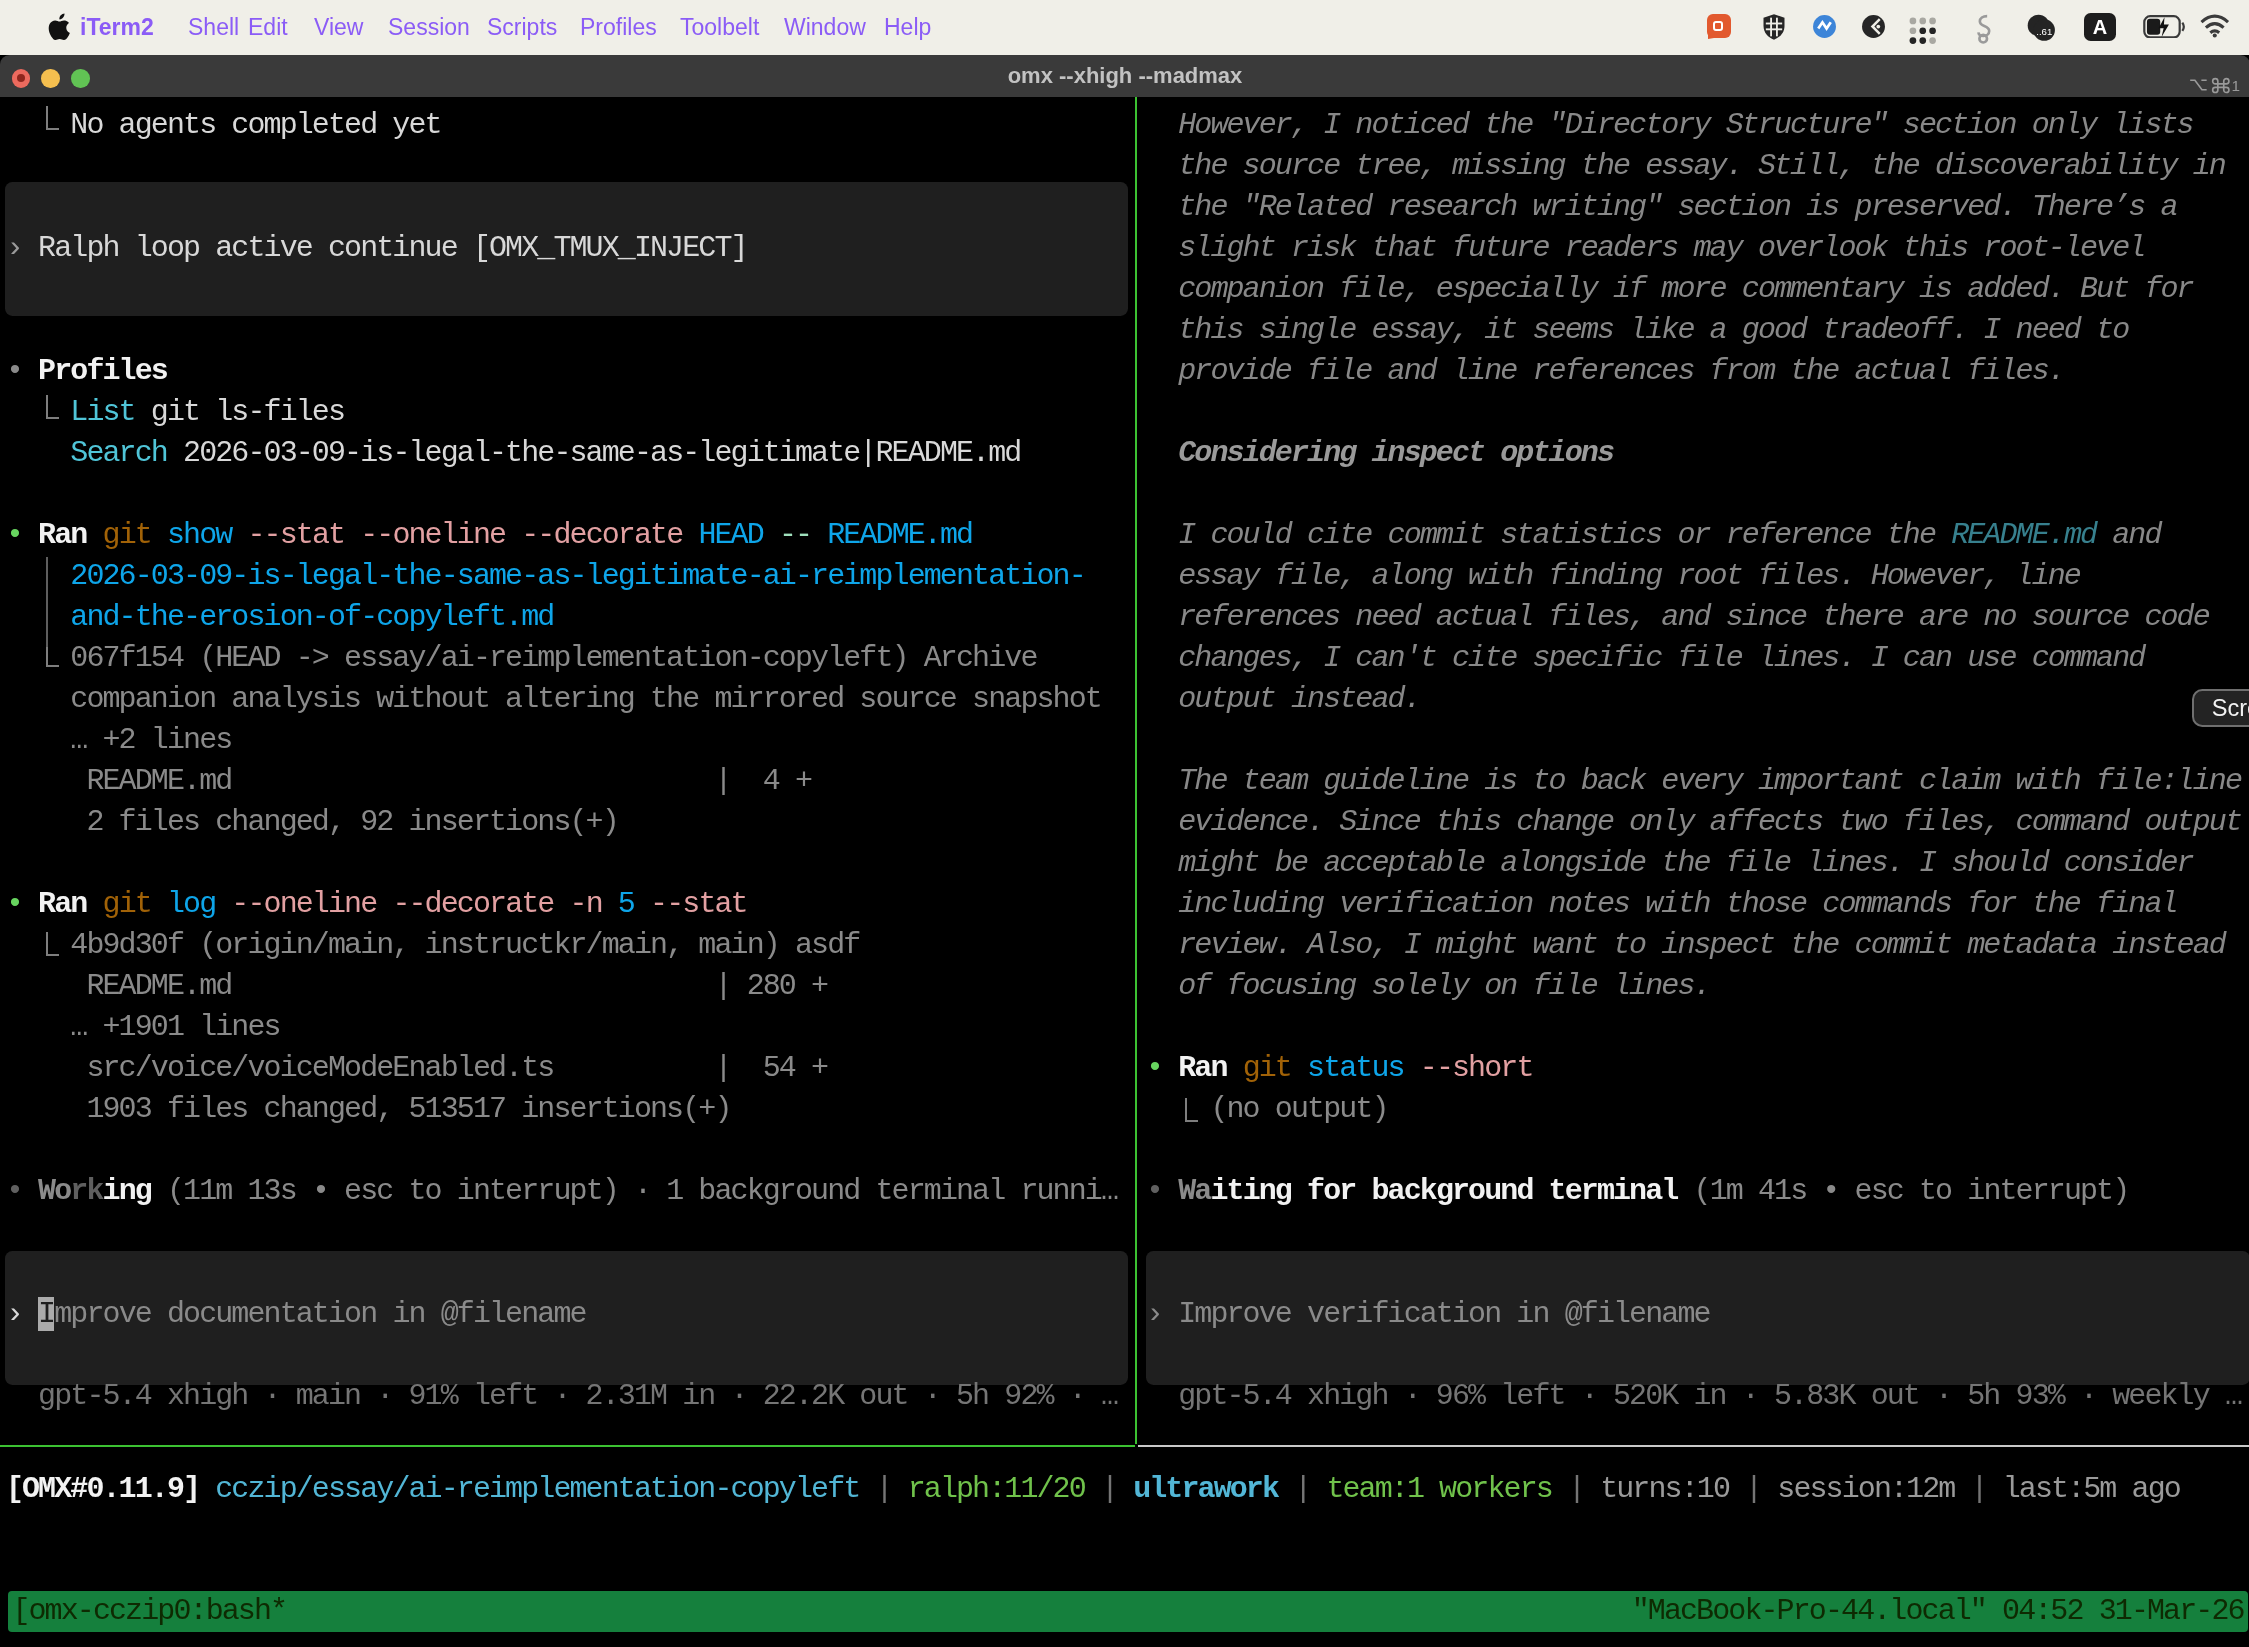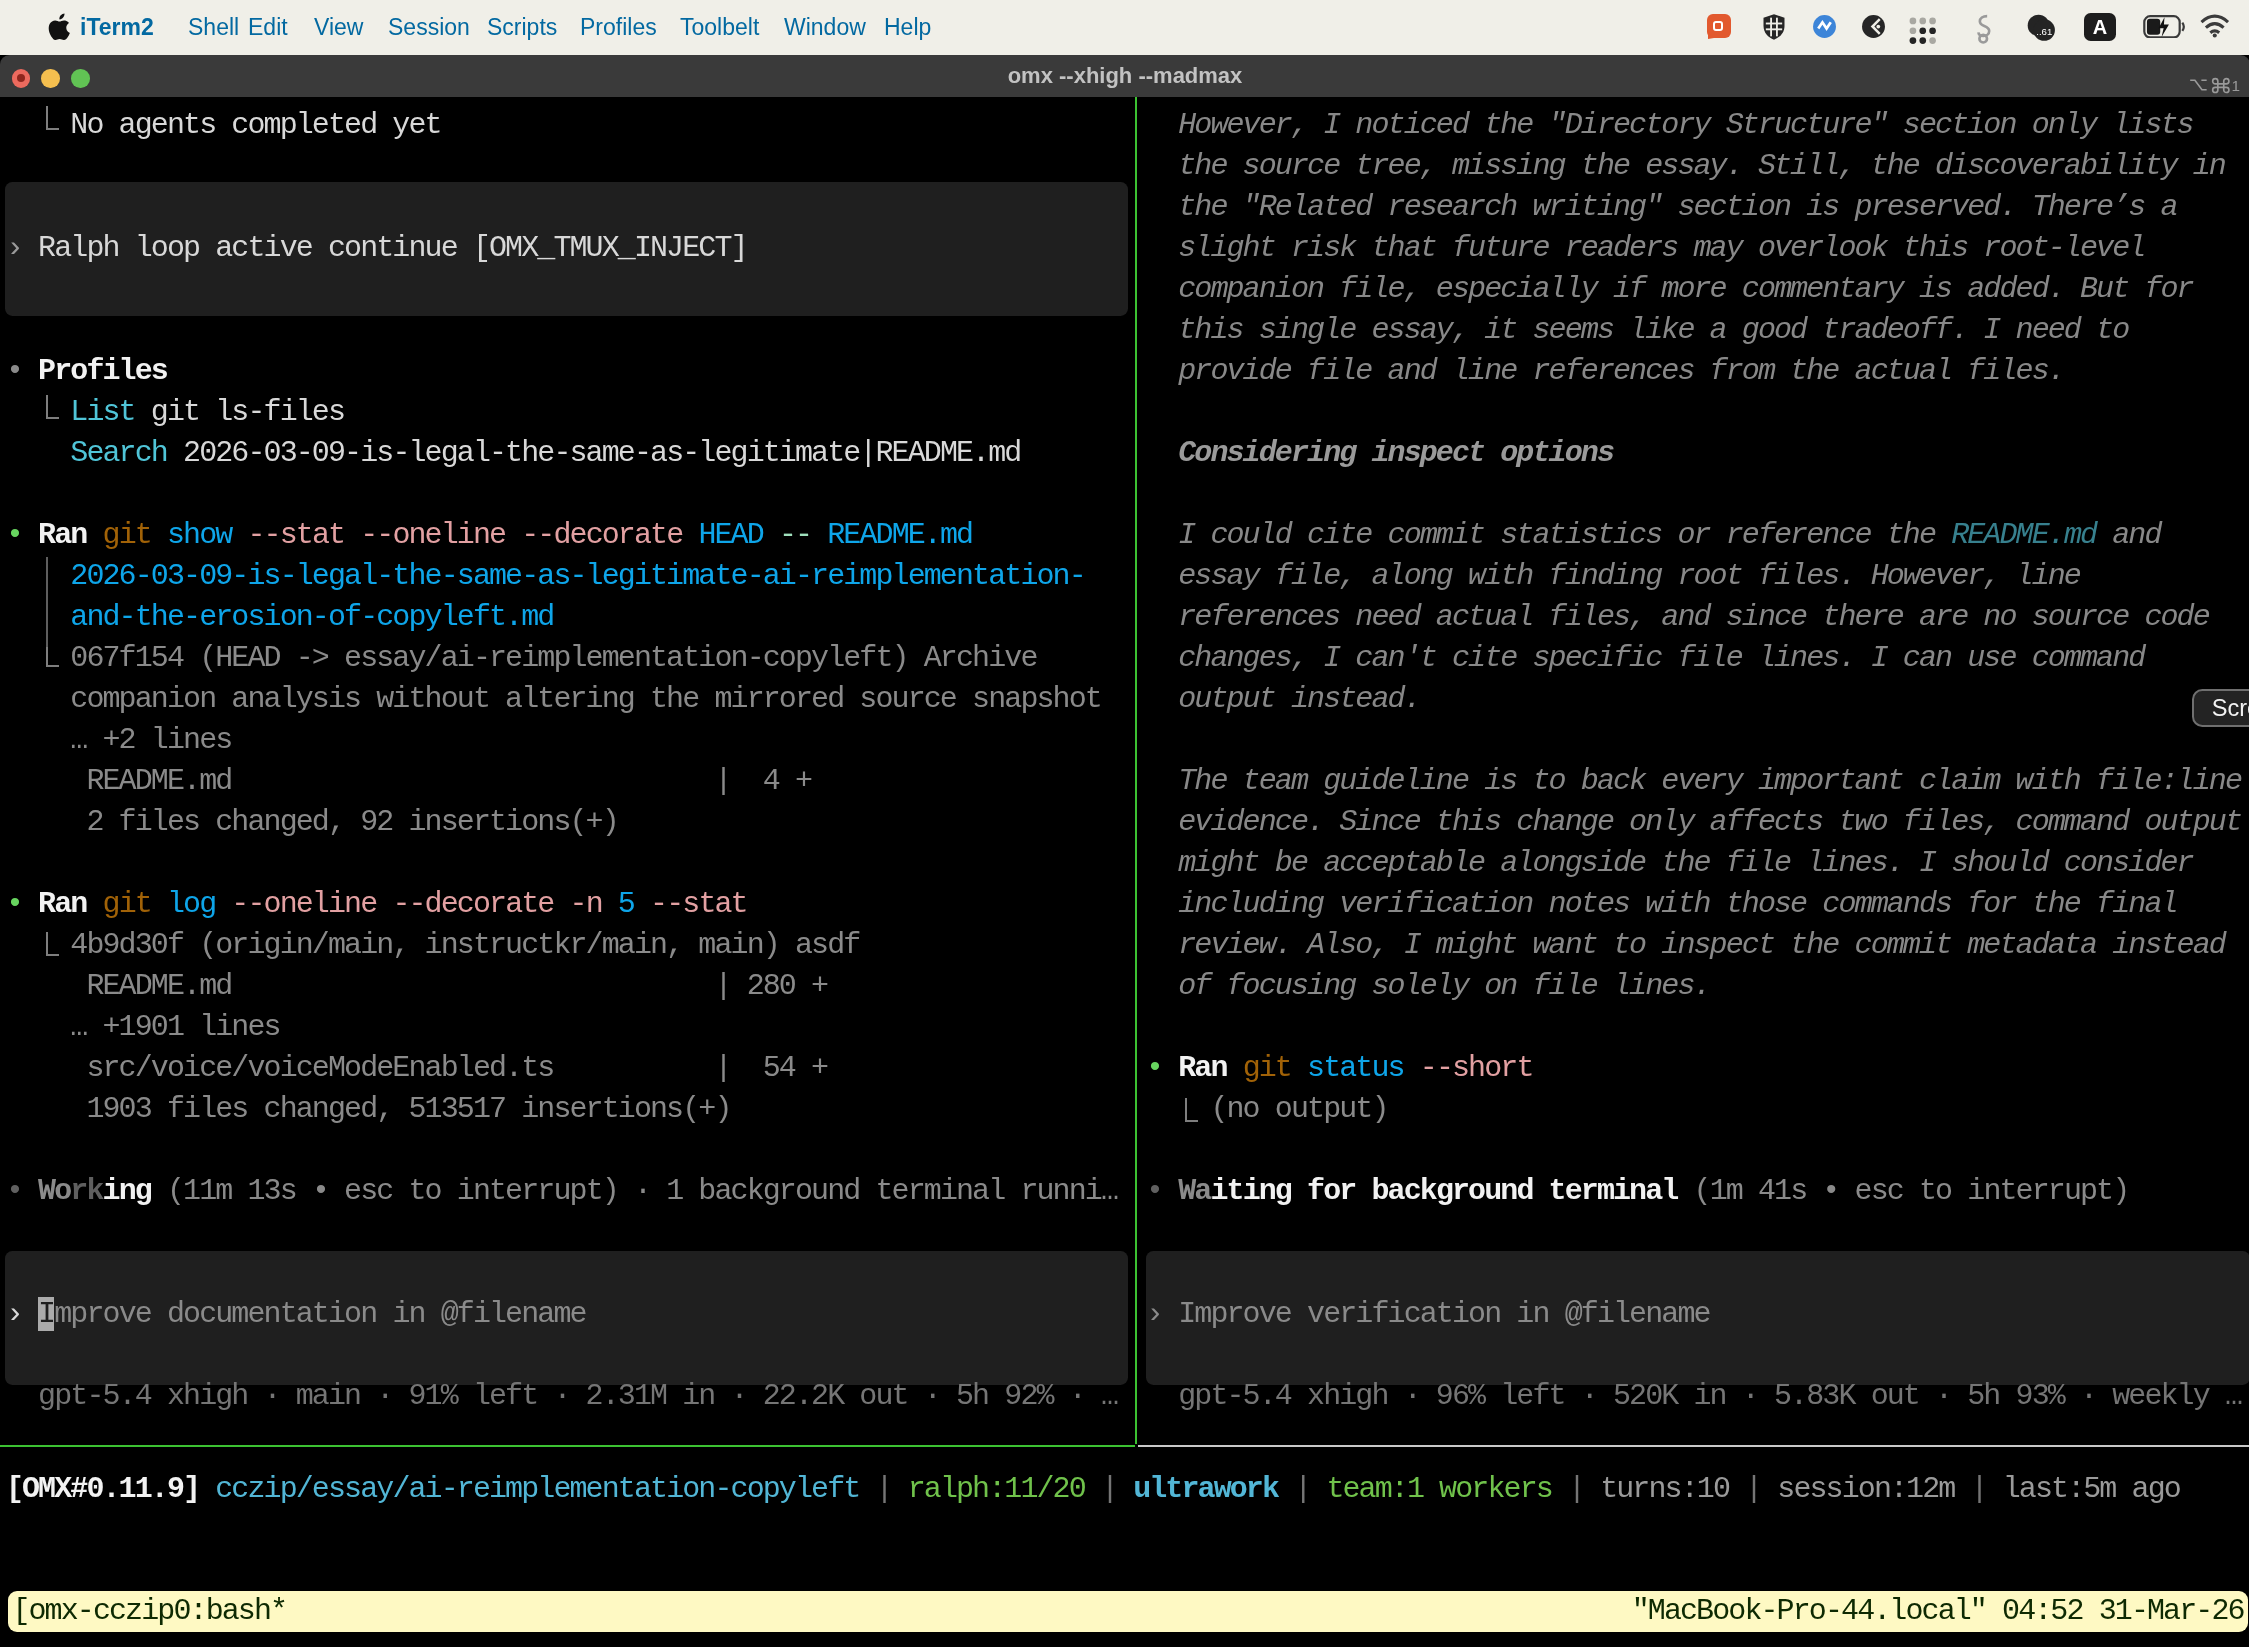--- a/index.html
+++ b/index.html
@@ -1,19 +1,19 @@
 <!DOCTYPE html>
 <html style="font-size:11.8px"><head><meta charset="utf-8"><style>
 * { margin:0; padding:0; box-sizing:border-box; }
 html,body { width:2250px; height:1648px; background:#000; overflow:hidden; }
 body { position:relative; font-family:"Liberation Sans", sans-serif; }
 .abs { position:absolute; }
 
 #menubar { position:absolute; left:0; top:0; width:2250px; height:55px; background:#F0EFE8; }
-.mi { position:absolute; top:0; height:65px; line-height:55px; font-size:23px; color:#0369a1; }
+.mi { position:absolute; top:0; height:65px; line-height:55px; font-size:23px; color:#8b5cf6; }
 .mib { font-weight:bold; }
 
 #titlebar { position:absolute; left:0; top:55px; width:2250px; height:42px; background:#3A3A3A; border-radius:9.6px 9.6px 0 0; }
 .tl { position:absolute; top:69px; width:18.5px; height:18.5px; border-radius:50%; }
 #title { position:absolute; top:55px; left:0; width:2250px; height:42px; text-align:center; line-height:41px; font-size:22px; font-weight:bold; color:#C2C2C2; }
 #keycombo { position:absolute; top:55px; right:7.4px; height:42px; line-height:41px; font-size:20.7px; color:#9a9a9a; }
 
 #term { position:absolute; left:0; top:97px; width:2250px; height:1546px; background:#000; }
 pre, .mono { font-family:"Liberation Mono", monospace; font-size:30px; letter-spacing:-1.9px; line-height:41px; }
 pre { position:absolute; white-space:pre; color:#d8d8d8; }
@@ -44,21 +44,21 @@
 
 .box { position:absolute; background:#1f1f1f; border-radius:7.4px; }
 
 #divider { position:absolute; left:1135px; top:97px; width:2.2px; height:1347px; background:#3cc232; }
 #hrL { position:absolute; left:0; top:1445px; width:1135px; height:2.2px; background:#3cc232; }
 #hrR { position:absolute; left:1138px; top:1445px; width:1112px; height:2.2px; background:#c9c9c9; }
 
 .elb { position:absolute; width:12.5px; height:24px; border-left:2.2px solid #7e7e7e; border-bottom:2.2px solid #7e7e7e; }
 .vln { position:absolute; width:2.2px; background:#5e5e5e; }
 
-#tmux { position:absolute; left:8px; top:1591px; width:2240px; height:41px; background:#fef9c3; border-radius:9px; }
+#tmux { position:absolute; left:8px; top:1591px; width:2240px; height:41px; background:#15803d; border-radius:4px; }
 #tmuxL { position:absolute; left:4.4px; top:0; color:#0e2a02; }
 #tmuxR { position:absolute; right:4.4px; top:0; color:#0e2a02; }
 
 #scre { position:absolute; left:2192px; top:689px; width:89px; height:38px; background:#232323;
         border:2.2px solid #6f6f6f; border-radius:10.3px; color:#f2f2f2; font-size:23.6px; line-height:34px; padding-left:17.7px; }
 </style></head>
 <body>
 <div id="menubar">
   <svg class="abs" style="left:47px;top:13.3px" width="23.6" height="28" viewBox="0 0 17 20">
     <path fill="#111" d="M13.9 10.6c0-2.3 1.9-3.4 2-3.5-1.1-1.6-2.8-1.8-3.4-1.8-1.4-.1-2.8.8-3.5.8-.7 0-1.9-.8-3.1-.8C4.3 5.3 2.8 6.2 2 7.7c-1.6 2.8-.4 7 1.2 9.3.8 1.1 1.7 2.4 2.9 2.3 1.2 0 1.6-.7 3-.7s1.8.7 3.1.7c1.3 0 2.1-1.2 2.9-2.3.9-1.3 1.3-2.6 1.3-2.7 0 0-2.5-1-2.5-3.7zM11.6 3.2c.6-.8 1.1-1.9 1-3-.9 0-2.1.6-2.7 1.4-.6.7-1.1 1.9-1 2.9 1.1.1 2.1-.5 2.7-1.3z"></path>

